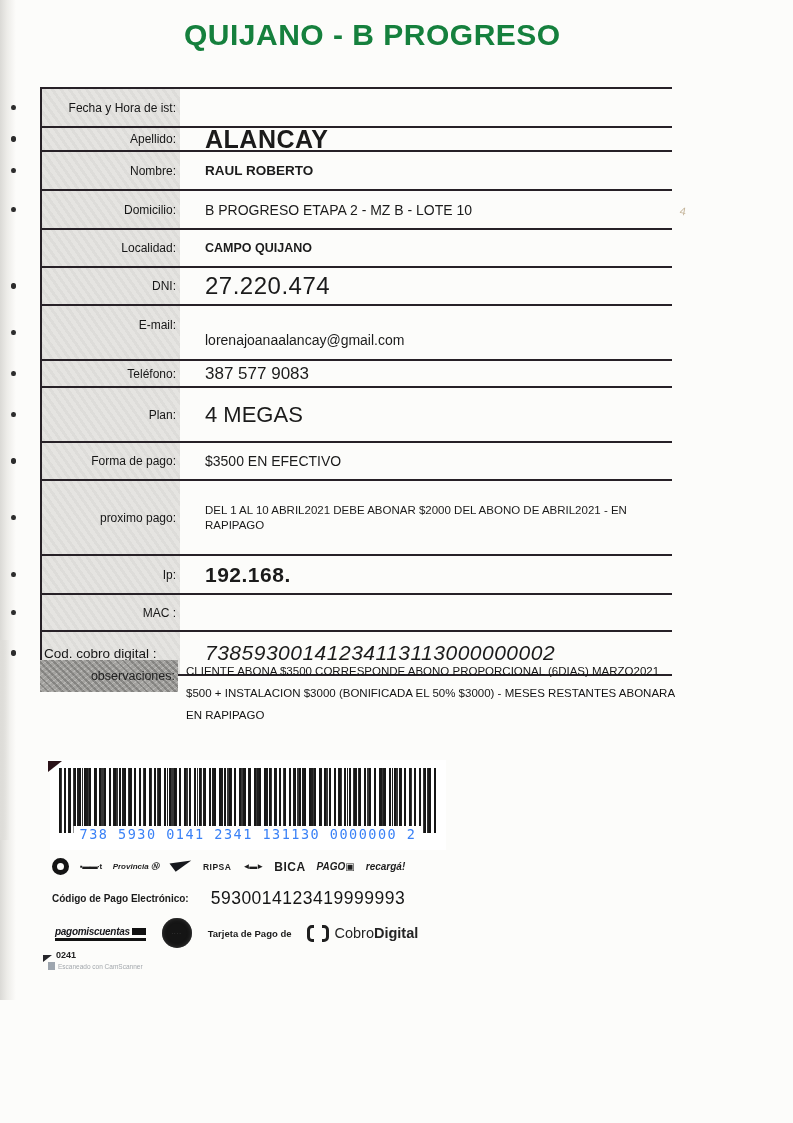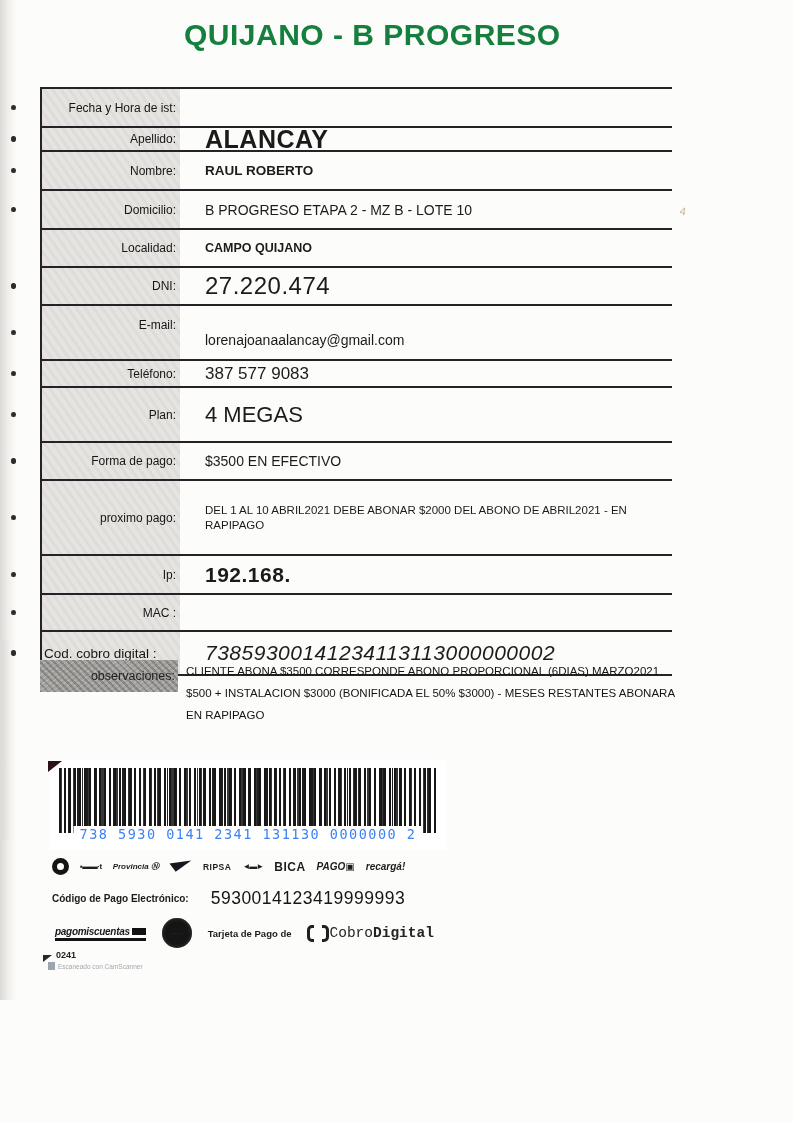--- a/index.html
+++ b/index.html
@@ -97,21 +97,21 @@
   .cpe-value{font-size:17.5px;font-weight:500;letter-spacing:.5px;color:#151515;}
 
   .card-row{position:absolute;left:55px;top:918px;display:flex;align-items:center;gap:16px;filter:blur(.25px);}
   .pmc{font-size:10px;font-weight:800;font-style:italic;letter-spacing:-.3px;
     border-bottom:3.5px solid #121212;padding-bottom:1px;color:#17171c;}
   .pmc-box{display:inline-block;width:14px;height:7px;background:#111;margin-left:2px;}
   .dark-circle{width:30px;height:30px;background:#151515;border-radius:50%;
     box-shadow:inset 0 0 4px #3c3c3c;display:flex;align-items:center;justify-content:center;
     color:#6e6e6e;font-size:5px;letter-spacing:1px;}
   .tarjeta{font-size:9.5px;font-weight:800;color:#1c1c1c;}
-  .cobrodigital{display:flex;align-items:center;font-family:Liberation Mono, monospace;}
+  .cobrodigital{display:flex;align-items:center;gap:5px;}
   .cd-icon{position:relative;width:22px;height:17px;border:3.5px solid #1f1f1f;border-radius:5px;}
   .cd-icon::before,.cd-icon::after{content:'';position:absolute;left:4px;right:4px;height:6px;background:var(--paper);}
   .cd-icon::before{top:-5px}.cd-icon::after{bottom:-5px}
   .cd-text{font-size:14.5px;color:#242424;}
   .cd-text b{font-weight:800;}
 
   .code-0241{position:absolute;left:56px;top:950px;font-size:9px;font-weight:600;color:#222;}
   .watermark{position:absolute;left:48px;top:962px;display:flex;align-items:center;gap:3px;
     font-size:6.5px;color:#a3a8ad;filter:blur(.4px);}
   .wm-icon{width:7px;height:8px;background:#7d8894;opacity:.75;}

